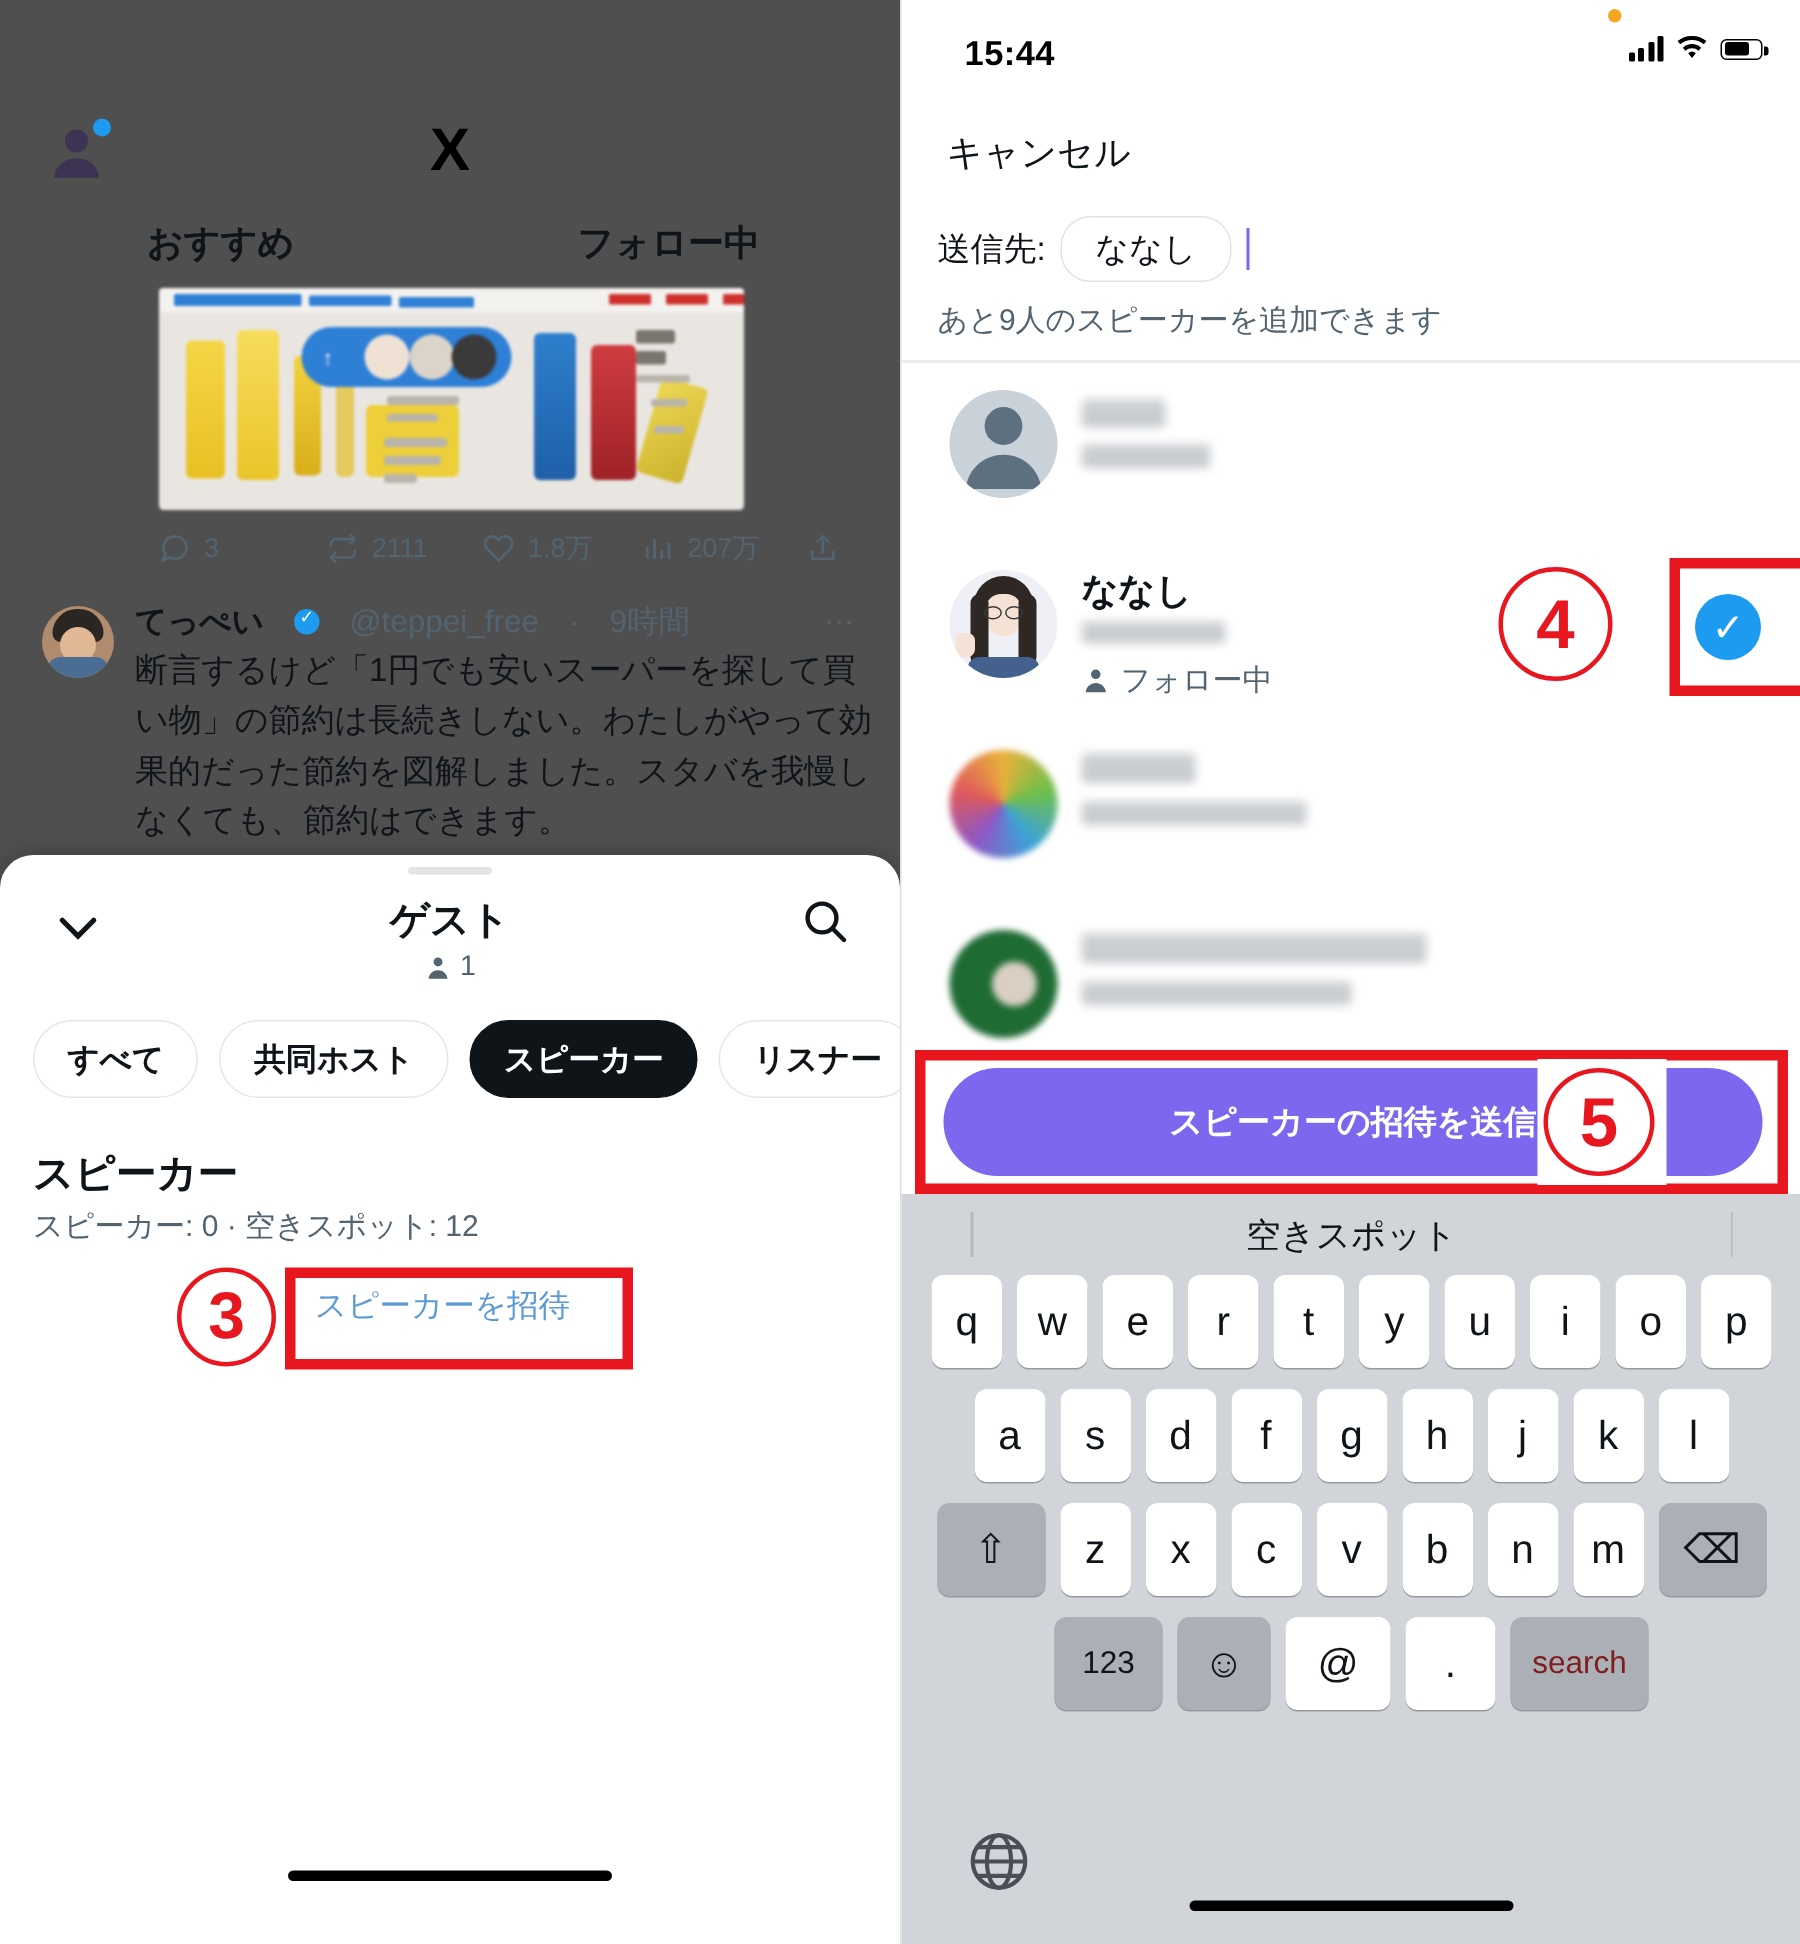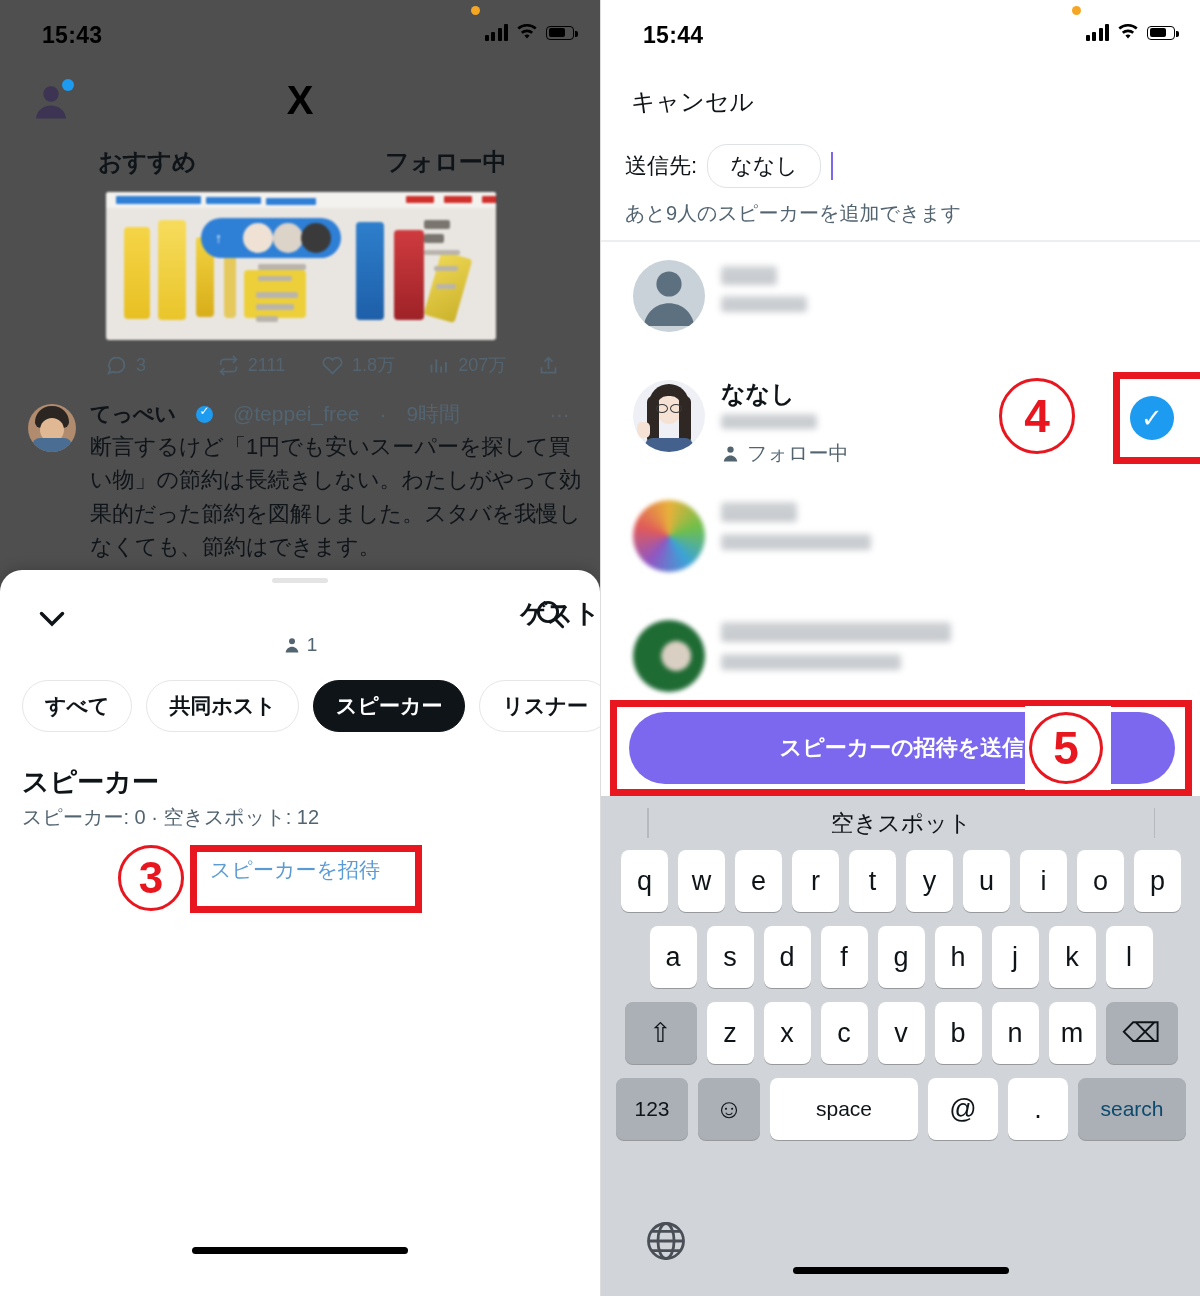--- a/index.html
+++ b/index.html
@@ -99,21 +99,21 @@
   .tw-dots { position: absolute; right: 18px; top: -2px; color: #536471; font-size: 21px; letter-spacing: 2px;}
   .tw-body { position: absolute; left: 62px; top: 30px; width: 498px; font-size: 22px; line-height: 1.52; color: #0f1419;}
 
   
   .sheet {
     position: absolute; left: 0; bottom: 0; width: 600px; height: 726px;
     background: #fff; border-radius: 22px 22px 0 0; z-index: 20;
     box-shadow: 0 -2px 14px rgba(0,0,0,.18);
   }
   .sheet-grab { position:absolute; left:50%; transform:translateX(-50%); top:8px; width:56px; height:5px; background:#e4e4e4; border-radius:3px;}
-  .sheet-title { position:absolute; left:0; right:0; top: 26px; text-align:right; font-size:26px; font-weight:bold; color:#0f1419;}
+  .sheet-title { position:absolute; left:0; right:0; top: 26px; text-align:center; font-size:26px; font-weight:bold; color:#0f1419;}
   .chev { position:absolute; left:34px; top:30px; width:36px; height:26px;}
   .srch { position:absolute; right:34px; top:28px; width:32px; height:32px;}
   .sheet-count { position:absolute; left:0; right:0; top: 64px; text-align:center; font-size:19px; color:#536471; display:flex; justify-content:center; align-items:center; gap:6px;}
   .chips { position:absolute; left:0; top: 110px; width:600px; height:56px; display:flex; gap: 14px; padding-left: 22px; overflow:hidden;}
   .chip { height: 52px; border:1.5px solid #e6e6e6; border-radius:26px; display:flex; align-items:center; justify-content:center; padding: 0 22px; font-size:21px; font-weight:bold; color:#0f1419; white-space:nowrap; background:#fff;}
   .chip.sel { background:#0f1419; color:#fff; border-color:#0f1419;}
   .sec-title { position:absolute; left:22px; top: 194px; font-size: 27px; font-weight:bold; color:#0f1419;}
   .sec-sub { position:absolute; left:22px; top: 234px; font-size: 20px; color:#536471;}
 
   .invite-wrap { position:absolute; left: 190px; top: 272px; }
@@ -160,21 +160,21 @@
     height:62px; width:47px; display:flex; align-items:center; justify-content:center;
     font-size:27px; color:#0f1419;
   }
   .key.gray { background:#abafb6; }
   .key.w-shift, .key.w-back { width: 72px; }
   .key.w-123 { width: 72px; font-size: 21px;}
   .key.w-emoji { width: 62px; }
   .key.w-space { width: 148px; font-size: 21px;}
   .key.w-at { width: 70px; }
   .key.w-dot { width: 60px; }
-  .key.w-search { width: 108px; font-size: 21px; color:#0c4a6e;}
+  .key.w-search { width: 92px; font-size: 21px; color:#7f1d1d;}
   .kb-bottom { position:absolute; left:0; bottom:0; width:600px; height:86px;}
   .globe { position:absolute; left:44px; top:10px; width:42px; height:42px;}
   .home-ind { position:absolute; left:50%; transform:translateX(-50%); bottom:22px; width:216px; height:7px; background:#000; border-radius:4px;}
   .home-ind-l { position:absolute; left:50%; transform:translateX(-50%); bottom:42px; width:216px; height:7px; background:#000; border-radius:4px; z-index:30;}
 
   
   .ann-circle {
     position:absolute; border:3.5px solid #e8161f; border-radius:50%;
     display:flex; align-items:center; justify-content:center;
     color:#e8161f; font-weight:bold; background: transparent; z-index: 60;
@@ -290,38 +290,20 @@
       <svg viewBox="0 0 24 24" fill="#3d3352">
           <circle cx="12" cy="8" r="4.4"></circle>
           <path d="M3.4 22c.5-4.6 4.2-7.4 8.6-7.4S20.1 17.4 20.6 22z"></path>
         </svg>
       <span class="acct-dot"></span>
     </div>
     <div class="x-logo">X</div>
 
     <div class="dim-veil"></div>
 
-    <div class="statusbar">
-      <div class="sb-time">15:43</div>
-      <div class="orange-dot"></div>
-      <div class="sb-right">
-        <span class="sig">
-            <i></i>
-            <i></i>
-            <i></i>
-            <i></i>
-          </span>
-        <svg width="22" height="17" viewBox="0 0 22 17" fill="currentColor">
-            <path d="M11 14.6l2.6-3.1a4 4 0 00-5.2 0zM11 8.2a6.6 6.6 0 014.4 1.6l1.7-2A9.2 9.2 0 0011 5.4a9.2 9.2 0 00-6.1 2.4l1.7 2A6.6 6.6 0 0111 8.2zM11 2.6a12 12 0 017.9 2.9L20.6 3.4A14.6 14.6 0 0011 0 14.6 14.6 0 001.4 3.4L3.1 5.5A12 12 0 0111 2.6z"></path>
-          </svg>
-        <span class="batt">
-            <b></b>
-          </span>
-      </div>
-    </div>
 
     <div class="sheet">
       <div class="sheet-grab"></div>
       <div class="chev">
         <svg viewBox="0 0 24 24" fill="none" stroke="#0f1419" stroke-width="2.3" stroke-linecap="round">
             <path d="M5 9l7 7 7-7"></path>
           </svg>
       </div>
       <div class="sheet-title">ゲスト</div>
       <div class="srch">
@@ -496,21 +478,20 @@
         <div class="key">v</div>
         <div class="key">b</div>
         <div class="key">n</div>
         <div class="key">m</div>
         <div class="key gray w-back">⌫</div>
       </div>
 
       <div class="kb-row">
         <div class="key gray w-123">123</div>
         <div class="key gray w-emoji">☺</div>
-        <div class="key w-space">space</div>
         <div class="key w-at">@</div>
         <div class="key w-dot">.</div>
         <div class="key gray w-search">search</div>
       </div>
 
       <div class="kb-bottom">
         <div class="globe">
           <svg viewBox="0 0 24 24" fill="none" stroke="#4a4f57" stroke-width="1.6">
               <circle cx="12" cy="12" r="10"></circle>
               <ellipse cx="12" cy="12" rx="4.6" ry="10"></ellipse>

